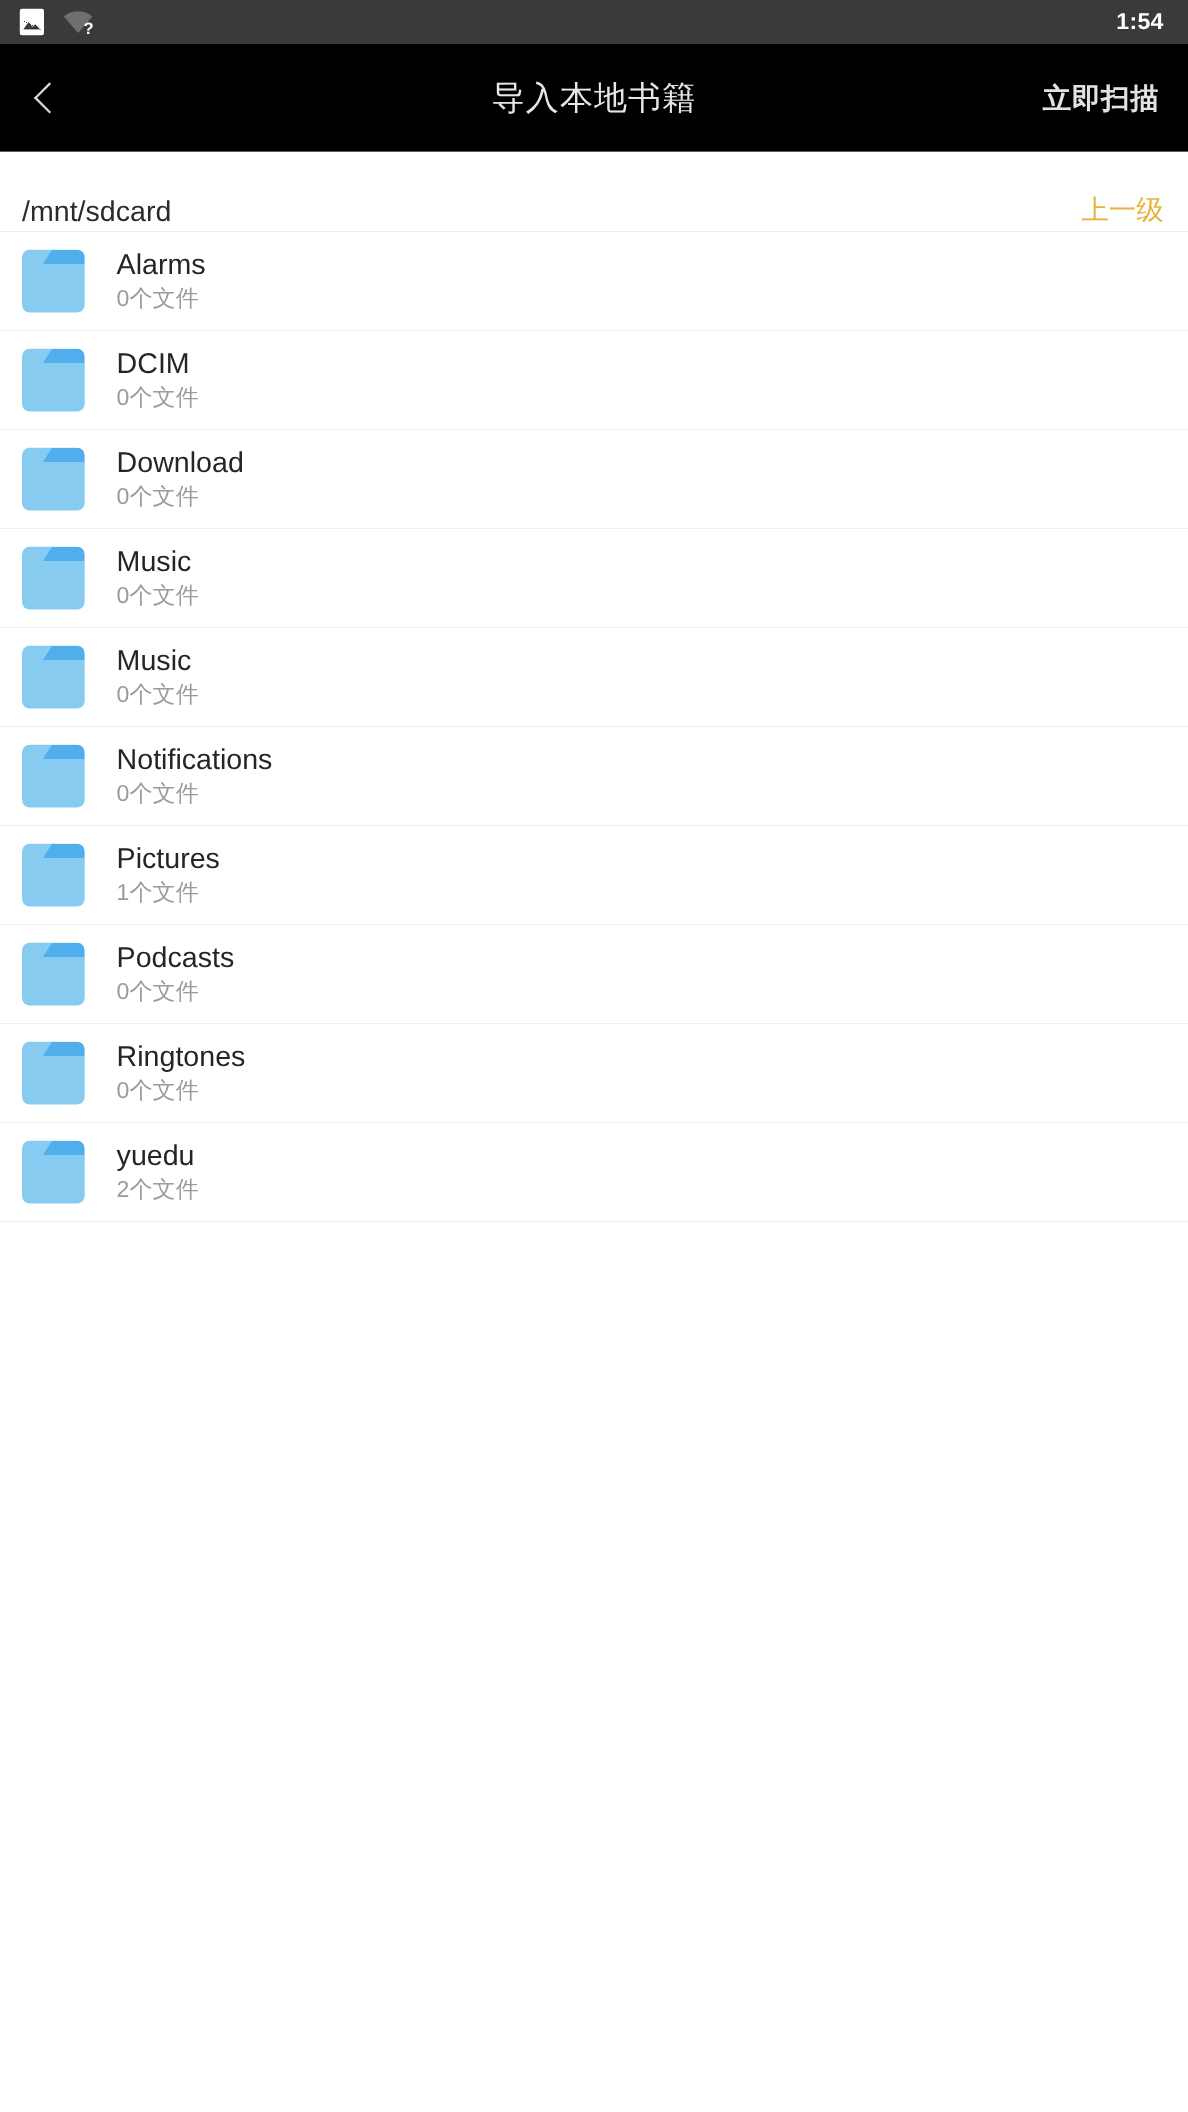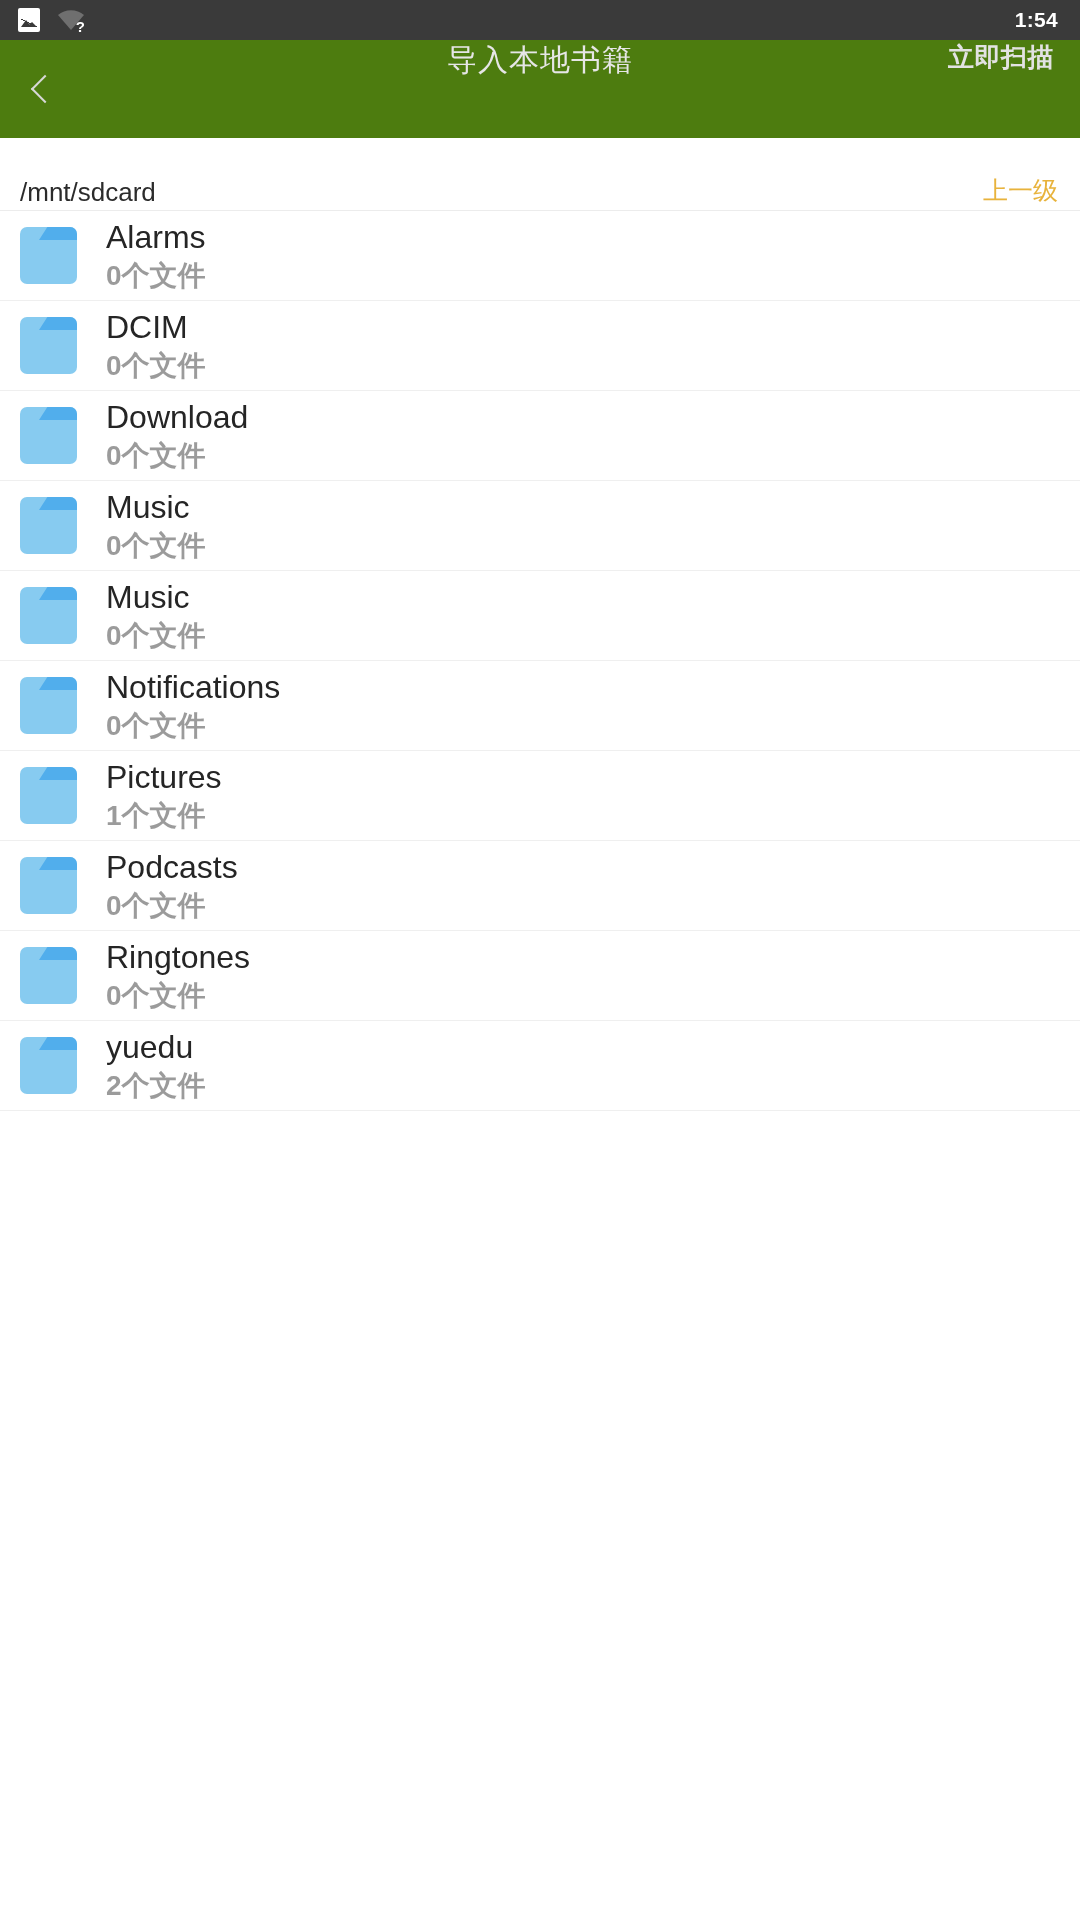--- a/index.html
+++ b/index.html
@@ -82,23 +82,23 @@
     color: #ffffff;
     font-size: 21px;
     font-weight: 700;
     letter-spacing: 0.3px;
   }
 
   
   .app-bar {
     position: relative;
     height: 98px;
-    background: #4d7c0f;
-    display: flex;
-    align-items: flex-start;
+    background: #000000;
+    display: flex;
+    align-items: center;
   }
   .back-btn {
     width: 84px;
     height: 98px;
     display: flex;
     align-items: center;
     justify-content: center;
     cursor: pointer;
   }
   .chevron-left {
@@ -188,29 +188,28 @@
     clip-path: polygon(22% 0, 100% 0, 100% 100%, 0 100%);
   }
   .file-meta {
     margin-left: 29px;
     display: flex;
     flex-direction: column;
     justify-content: center;
     gap: 4px;
   }
   .file-name {
-    font-size: 32px;
+    font-size: 26px;
     color: #252525;
     line-height: 1.15;
   }
   .file-count {
-    font-size: 28px;
+    font-size: 21px;
     color: #9b9b9b;
     line-height: 1.15;
-    font-weight: bold;
   }
 </style>
 </head>
 <body>
 
 <div class="status-bar">
   <div class="status-left">
     <span class="icon-image">
       <span class="mtn">
         <svg width="16" height="9" viewBox="0 0 16 9">

